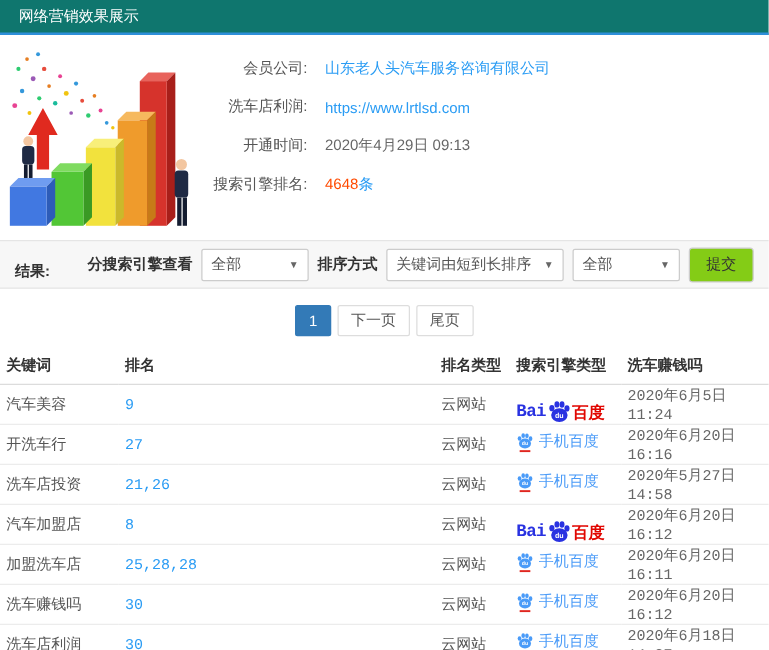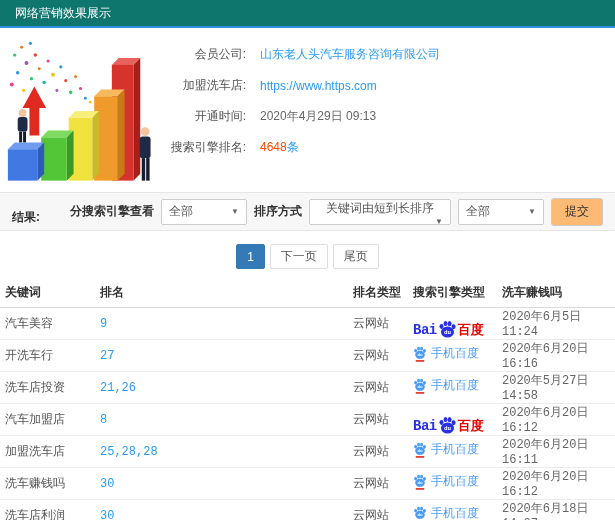--- a/index.html
+++ b/index.html
@@ -25,22 +25,22 @@
   
   .filter-bar { height:39px; background:#f7f7f7; border-top:1px solid #e5e5e5;
     border-bottom:1px solid #e5e5e5; display:flex; align-items:center; padding:0 12px; }
   .filter-left { font-weight:bold; color:#333;margin-top:11px; }
   .filter-controls { margin-left:auto; display:flex; align-items:center; gap:7px; }
   .filter-label { font-weight:bold; color:#333; }
   .select { background:#fff; border:1px solid #ccc; border-radius:2px; height:26px;
     display:flex; align-items:center; padding:0 7px; color:#555; cursor:pointer; }
   .select .caret { margin-left:auto; font-size:8px; color:#666; padding-left:6px; }
   .select.narrow { width:86px; }
-  .select.wide { width:142px;flex-direction:column; }
-  .submit-btn { height:28px; padding:0 13px; background:#fdba74; border:1px solid #ccc;
+  .select.wide { width:142px; }
+  .submit-btn { height:28px; padding:0 13px; background:#84cc16; border:1px solid #ccc;
     border-radius:3px; color:#333; font-size:12px; cursor:pointer; }
 
   
   .pagination { display:flex; justify-content:center; gap:5px; margin:13px 0 9px; }
   .page-btn { min-width:26px; height:25px; padding:0 10px; display:flex; align-items:center;
     justify-content:center; border:1px solid #ddd; background:#fff; color:#555;
     border-radius:2px; cursor:pointer; }
   .page-btn.active { background:#337ab7; border-color:#337ab7; color:#fff; }
 
   
@@ -130,22 +130,22 @@
       <rect x="147" y="127" width="3.5" height="23" fill="#141c30"></rect>
     </g>
   </svg>
 
   <div class="info-list">
     <div class="info-row">
       <span class="info-label">会员公司:</span>
       <span class="info-value link">山东老人头汽车服务咨询有限公司</span>
     </div>
     <div class="info-row">
-      <span class="info-label">加盟洗车店:</span>
-      <span class="info-value link">https://www.https.com</span>
+      <span class="info-label">洗车店利润:</span>
+      <span class="info-value link">https://www.lrtlsd.com</span>
     </div>
     <div class="info-row">
       <span class="info-label">开通时间:</span>
       <span class="info-value">2020年4月29日 09:13</span>
     </div>
     <div class="info-row">
       <span class="info-label">搜索引擎排名:</span>
       <span class="info-value">
         <span class="num-orange">4648</span><span class="unit-blue">条</span>
       </span>

